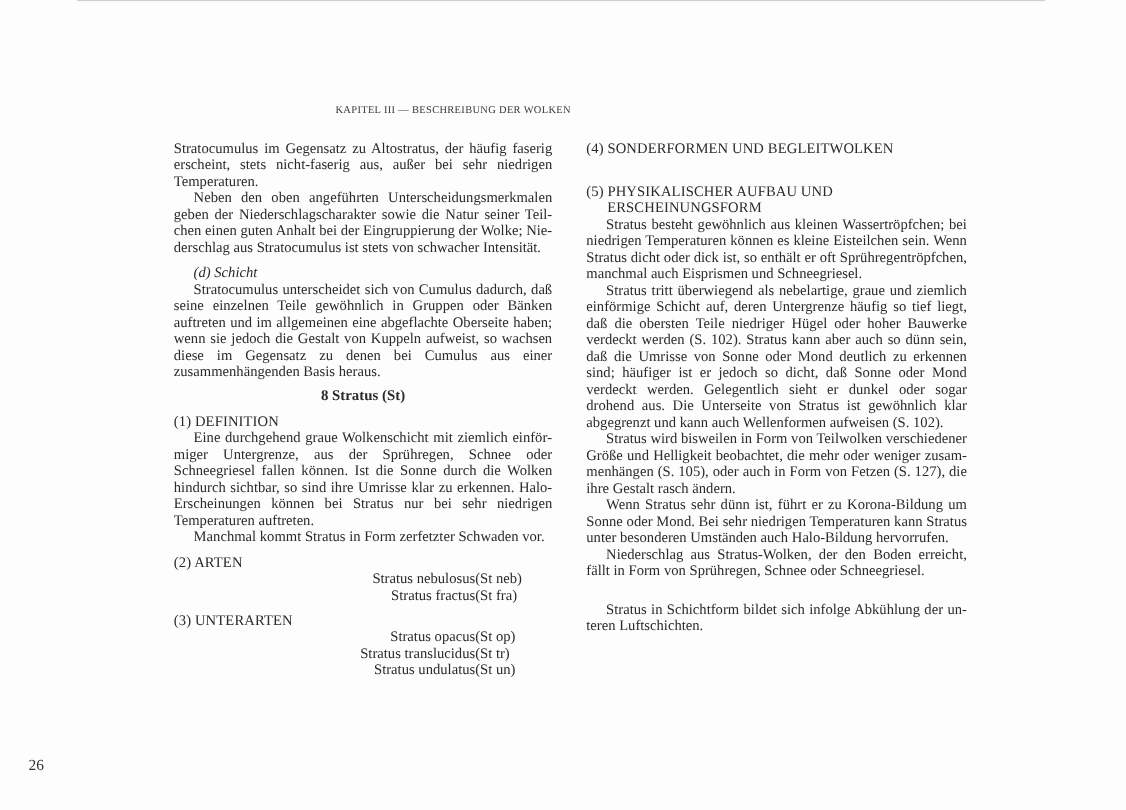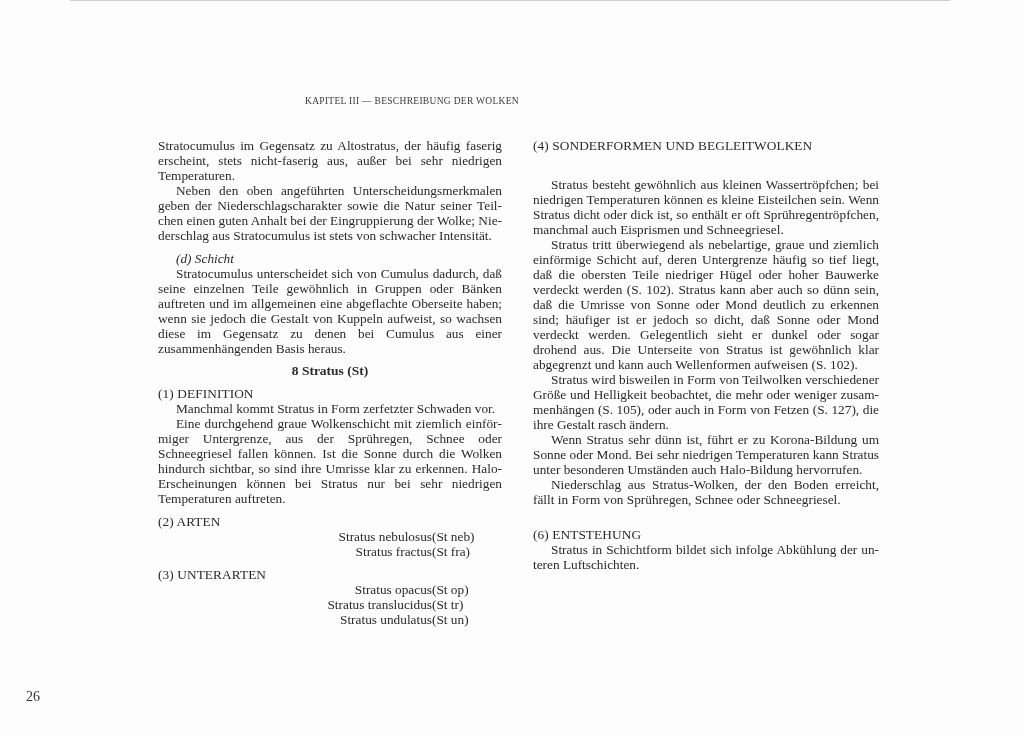--- a/index.html
+++ b/index.html
@@ -5,21 +5,21 @@
   html, body { margin:0; padding:0; }
   body {
     width:1024px; height:736px; background:#fdfdfd; position:relative; overflow:hidden;
     font-family:"Liberation Serif","DejaVu Serif",serif; color:#2a2a2a;
   }
   .top-rule { position:absolute; left:70px; top:0; width:880px; height:1px; background:#cfcfcf; }
   .running-head {
     position:absolute; left:0; width:824px; top:96px; text-align:center;
     font-size:9.5px; letter-spacing:0.3px; color:#3a3a3a;
   }
-  .col { position:absolute; top:138px; font-size:13.3px; line-height:15px; }
+  .col { position:absolute; top:127px; font-size:13.3px; line-height:15px; }
   .col.left { left:158px; width:344px; }
   .col.right { left:533px; width:346px; }
   p { margin:0; text-align:justify; hyphens:manual; }
   p.ind { text-indent:18px; }
   .sub-it { font-style:italic; padding-left:18px; }
   .section-title { font-weight:bold; text-align:center; margin:7px 0 8px 0; font-size:13.5px; }
   .head { font-size:13.3px; letter-spacing:0.1px;font-family:Liberation Serif, serif; }
   .gap { height:8px; }
   .gap-lg { height:24px; }
   .gap-md { height:20px; }
@@ -37,22 +37,22 @@
 <div class="running-head">KAPITEL III — BESCHREIBUNG DER WOLKEN</div>
 
 <div class="col left">
   <p>Stratocumulus im Gegensatz zu Altostratus, der häufig faserig er­scheint, stets nicht-faserig aus, außer bei sehr niedrigen Tempera­turen.</p>
   <p class="ind">Neben den oben angeführten Unterscheidungsmerkmalen geben der Niederschlagscharakter sowie die Natur seiner Teil­chen einen guten Anhalt bei der Eingruppierung der Wolke; Nie­derschlag aus Stratocumulus ist stets von schwacher Intensität.</p>
   <div class="gap"></div>
   <div class="sub-it">(d) Schicht</div>
   <p class="ind">Stratocumulus unterscheidet sich von Cumulus dadurch, daß seine einzelnen Teile gewöhnlich in Gruppen oder Bänken auftre­ten und im allgemeinen eine abgeflachte Oberseite haben; wenn sie jedoch die Gestalt von Kuppeln aufweist, so wachsen diese im Gegensatz zu denen bei Cumulus aus einer zusammenhängenden Basis heraus.</p>
   <div class="section-title">8 Stratus (St)</div>
   <div class="head">(1) DEFINITION</div>
+  <p class="ind">Eine durchgehend graue Wolkenschicht mit ziemlich einför­miger Untergrenze, aus der Sprühregen, Schnee oder Schneegrie­sel fallen können. Ist die Sonne durch die Wolken hindurch sicht­bar, so sind ihre Umrisse klar zu erkennen. Halo-Erscheinungen können bei Stratus nur bei sehr niedrigen Temperaturen auftre­ten.</p>
   <p class="ind">Manchmal kommt Stratus in Form zerfetzter Schwaden vor.</p>
-  <p class="ind">Eine durchgehend graue Wolkenschicht mit ziemlich einför­miger Untergrenze, aus der Sprühregen, Schnee oder Schneegrie­sel fallen können. Ist die Sonne durch die Wolken hindurch sicht­bar, so sind ihre Umrisse klar zu erkennen. Halo-Erscheinungen können bei Stratus nur bei sehr niedrigen Temperaturen auftre­ten.</p>
   <div class="gap"></div>
   <div class="head">(2) ARTEN</div>
   <div class="list-row">
     <span class="n">Stratus nebulosus</span>
     <span class="a">(St neb)</span>
   </div>
   <div class="list-row">
     <span class="n">Stratus fractus</span>
     <span class="a">(St fra)</span>
   </div>
@@ -68,23 +68,26 @@
   </div>
   <div class="list-row">
     <span class="n">Stratus undulatus</span>
     <span class="a">(St un)</span>
   </div>
 </div>
 
 <div class="col right">
   <div class="head">(4) SONDERFORMEN UND BEGLEITWOLKEN</div>
   <div class="gap-lg"></div>
+  <div class="head">
+    <div>(5) PHYSIKALISCHER AUFBAU UND</div>
+    <div class="indented">ERSCHEINUNGSFORM</div>
+  </div>
   <p class="ind">Stratus besteht gewöhnlich aus kleinen Wassertröpfchen; bei niedrigen Temperaturen können es kleine Eisteilchen sein. Wenn Stratus dicht oder dick ist, so enthält er oft Sprühregentröpfchen, manchmal auch Eisprismen und Schneegriesel.</p>
   <p class="ind">Stratus tritt überwiegend als nebelartige, graue und ziemlich einförmige Schicht auf, deren Untergrenze häufig so tief liegt, daß die obersten Teile niedriger Hügel oder hoher Bauwerke verdeckt werden (S. 102). Stratus kann aber auch so dünn sein, daß die Um­risse von Sonne oder Mond deutlich zu erkennen sind; häufiger ist er jedoch so dicht, daß Sonne oder Mond verdeckt werden. Ge­legentlich sieht er dunkel oder sogar drohend aus. Die Unterseite von Stratus ist gewöhnlich klar abgegrenzt und kann auch Wellen­formen aufweisen (S. 102).</p>
   <p class="ind">Stratus wird bisweilen in Form von Teilwolken verschiedener Größe und Helligkeit beobachtet, die mehr oder weniger zusam­menhängen (S. 105), oder auch in Form von Fetzen (S. 127), die ihre Gestalt rasch ändern.</p>
   <p class="ind">Wenn Stratus sehr dünn ist, führt er zu Korona-Bildung um Sonne oder Mond. Bei sehr niedrigen Temperaturen kann Stratus unter besonderen Umständen auch Halo-Bildung hervorrufen.</p>
   <p class="ind">Niederschlag aus Stratus-Wolken, der den Boden erreicht, fällt in Form von Sprühregen, Schnee oder Schneegriesel.</p>
   <div class="gap-md"></div>
-  <div class="head">(6) ENTSTEHUNG</div>
   <p class="ind">Stratus in Schichtform bildet sich infolge Abkühlung der un­teren Luftschichten.</p>
 </div>
 
 <div class="page-num">26</div>
 
 </body></html>

